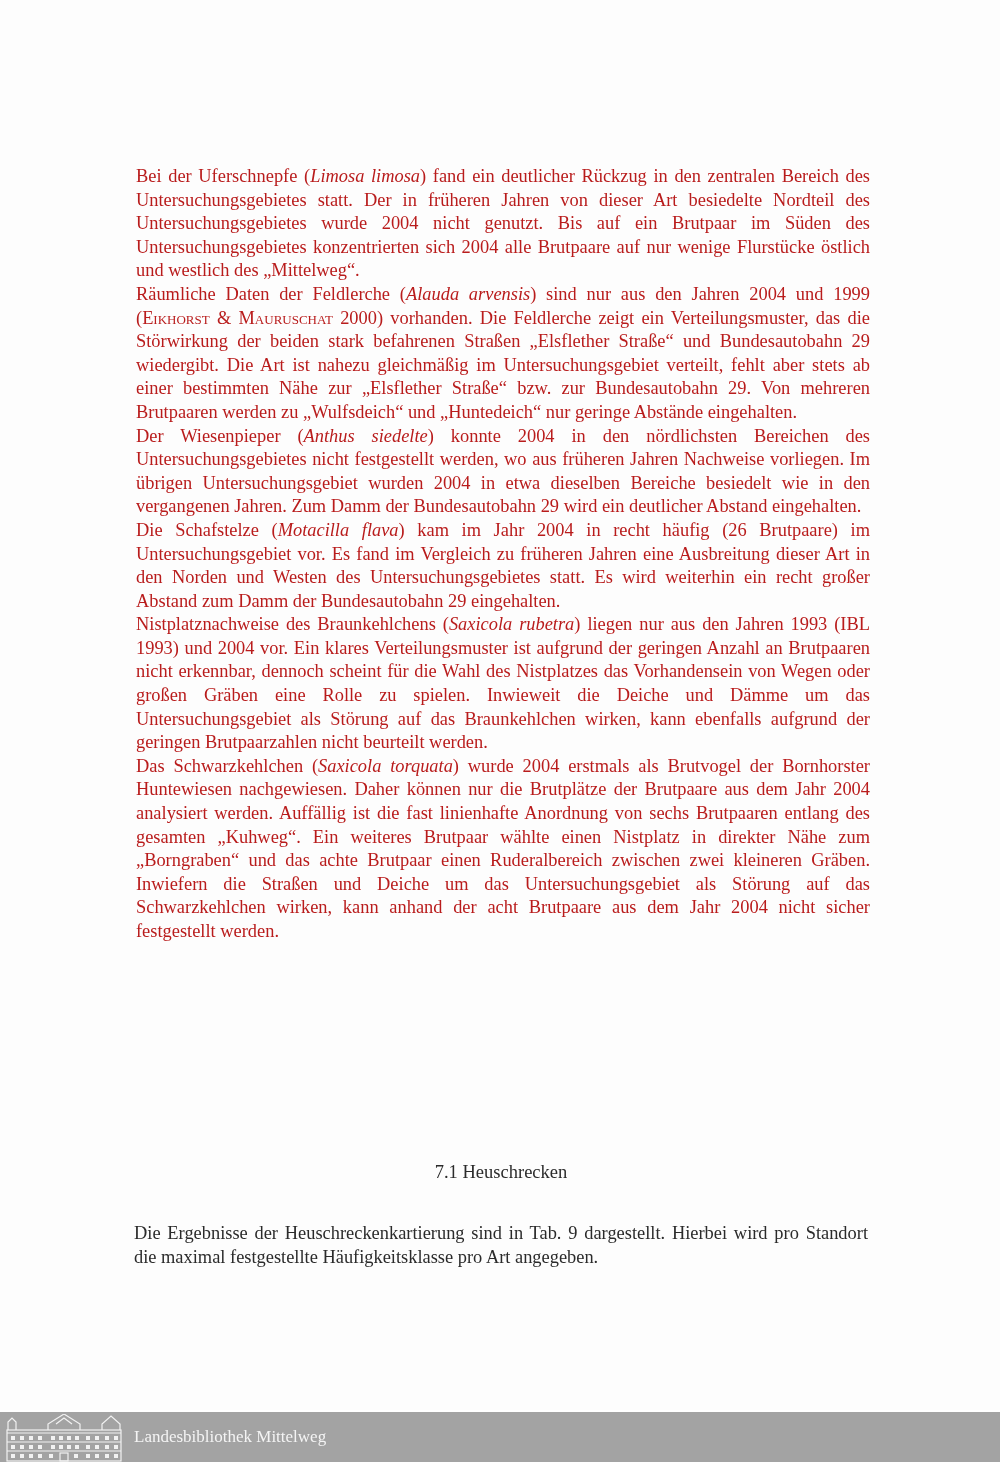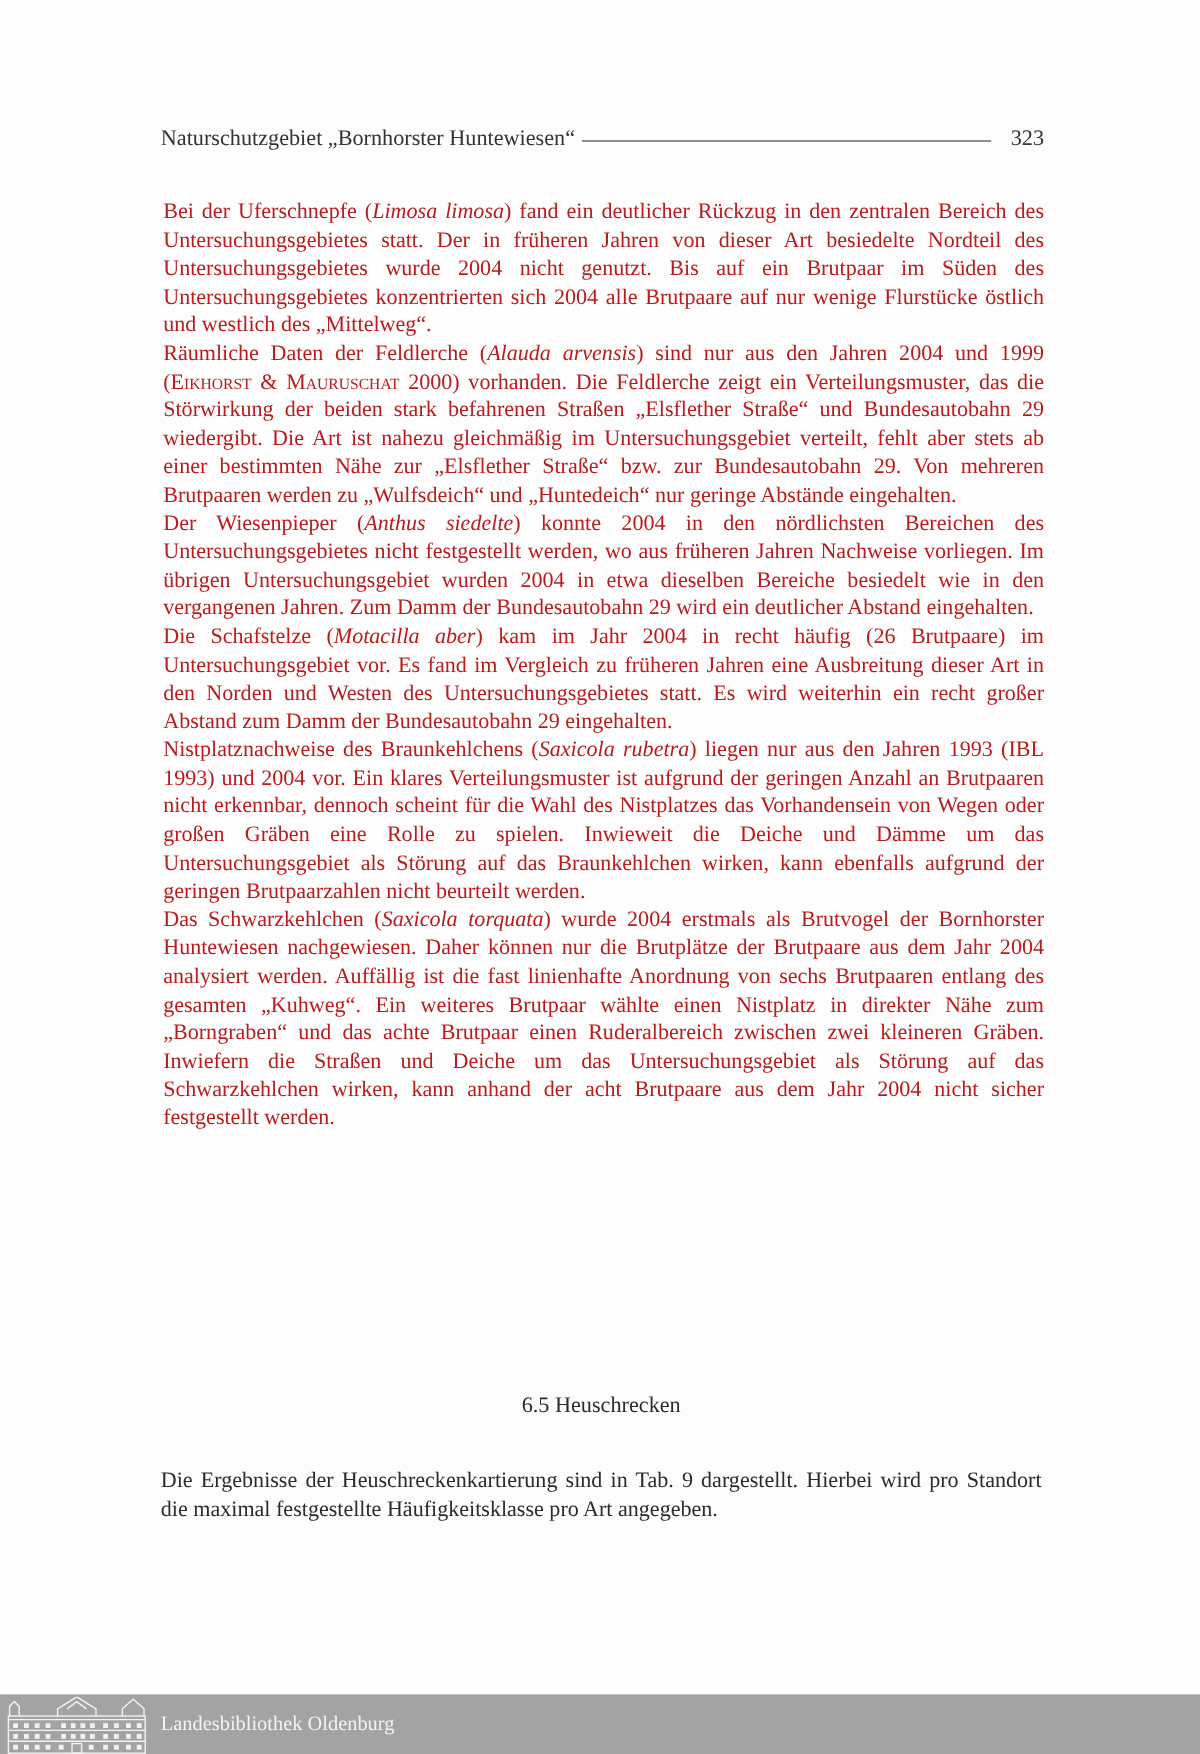--- a/index.html
+++ b/index.html
@@ -107,36 +107,31 @@
       font-size: 17px;
       color: #f4f4f4;
       font-family: "Liberation Serif", "DejaVu Serif", serif;
     }
   </style>
 </head>
 <body>
 
 <div class="page">
 
-  <div class="running-head">
-    <span class="title">Naturschutzgebiet „Bornhorster Huntewiesen“</span>
-    <span class="rule"></span>
-    <span class="pageno">323</span>
-  </div>
 
   <div class="body-text">
     <p>Bei der Uferschnepfe (<i>Limosa limosa</i>) fand ein deutlicher Rückzug in den zentralen Bereich des Untersuchungsgebietes statt. Der in früheren Jahren von dieser Art be­siedelte Nordteil des Untersuchungsgebietes wurde 2004 nicht genutzt. Bis auf ein Brutpaar im Süden des Untersuchungsgebietes konzentrierten sich 2004 alle Brut­paare auf nur wenige Flurstücke östlich und westlich des „Mittelweg“.</p>
     <p>Räumliche Daten der Feldlerche (<i>Alauda arvensis</i>) sind nur aus den Jahren 2004 und 1999 (<span class="sc">Eikhorst &amp; Mauruschat</span> 2000) vorhanden. Die Feldlerche zeigt ein Vertei­lungsmuster, das die Störwirkung der beiden stark befahrenen Straßen „Elsflether Straße“ und Bundesautobahn 29 wiedergibt. Die Art ist nahezu gleichmäßig im Untersuchungsgebiet verteilt, fehlt aber stets ab einer bestimmten Nähe zur „Elsfle­ther Straße“ bzw. zur Bundesautobahn 29. Von mehreren Brutpaaren werden zu „Wulfsdeich“ und „Huntedeich“ nur geringe Abstände eingehalten.</p>
     <p>Der Wiesenpieper (<i>Anthus siedelte</i>) konnte 2004 in den nördlichsten Bereichen des Untersuchungsgebietes nicht festgestellt werden, wo aus früheren Jahren Nach­weise vorliegen. Im übrigen Untersuchungsgebiet wurden 2004 in etwa dieselben Bereiche besiedelt wie in den vergangenen Jahren. Zum Damm der Bundesauto­bahn 29 wird ein deutlicher Abstand eingehalten.</p>
-    <p>Die Schafstelze (<i>Motacilla aber</i>) kam im Jahr 2004 in recht häufig (26 Brutpaare) im Untersuchungsgebiet vor. Es fand im Vergleich zu früheren Jahren eine Ausbreitung dieser Art in den Norden und Westen des Untersuchungsgebietes statt. Es wird weiterhin ein recht großer Abstand zum Damm der Bundesautobahn 29 eingehalten.</p>
+    <p>Die Schafstelze (<i>Motacilla flava</i>) kam im Jahr 2004 in recht häufig (26 Brutpaare) im Untersuchungsgebiet vor. Es fand im Vergleich zu früheren Jahren eine Ausbreitung dieser Art in den Norden und Westen des Untersuchungsgebietes statt. Es wird weiterhin ein recht großer Abstand zum Damm der Bundesautobahn 29 eingehalten.</p>
     <p>Nistplatznachweise des Braunkehlchens (<i>Saxicola rubetra</i>) liegen nur aus den Jahren 1993 (IBL 1993) und 2004 vor. Ein klares Verteilungsmuster ist aufgrund der gerin­gen Anzahl an Brutpaaren nicht erkennbar, dennoch scheint für die Wahl des Nist­platzes das Vorhandensein von Wegen oder großen Gräben eine Rolle zu spielen. Inwieweit die Deiche und Dämme um das Untersuchungsgebiet als Störung auf das Braunkehlchen wirken, kann ebenfalls aufgrund der geringen Brutpaarzahlen nicht beurteilt werden.</p>
     <p>Das Schwarzkehlchen (<i>Saxicola torquata</i>) wurde 2004 erstmals als Brutvogel der Bornhorster Huntewiesen nachgewiesen. Daher können nur die Brutplätze der Brutpaare aus dem Jahr 2004 analysiert werden. Auffällig ist die fast linienhafte An­ordnung von sechs Brutpaaren entlang des gesamten „Kuhweg“. Ein weiteres Brut­paar wählte einen Nistplatz in direkter Nähe zum „Borngraben“ und das achte Brutpaar einen Ruderalbereich zwischen zwei kleineren Gräben. Inwiefern die Stra­ßen und Deiche um das Untersuchungsgebiet als Störung auf das Schwarzkehlchen wirken, kann anhand der acht Brutpaare aus dem Jahr 2004 nicht sicher festgestellt werden.</p>
   </div>
 
-  <div class="section-heading">6.5 Heuschrecken</div>
+  <div class="section-heading">7.1 Heuschrecken</div>
 
   <div class="section-text">
     <p>Die Ergebnisse der Heuschreckenkartierung sind in Tab. 9 dargestellt. Hierbei wird pro Standort die maximal festgestellte Häufigkeitsklasse pro Art angegeben.</p>
   </div>
 
 </div>
 
 <div class="footer-banner">
   <svg class="logo" viewBox="0 0 120 48" xmlns="http://www.w3.org/2000/svg">
     <g fill="none" stroke="#f2f2f2" stroke-width="1.2">
@@ -190,14 +185,14 @@
         <rect x="25" y="40" width="4" height="4"></rect>
         <rect x="34" y="40" width="4" height="4"></rect>
       <rect x="45" y="40" width="4" height="4"></rect>
         <rect x="70" y="40" width="4" height="4"></rect>
       <rect x="82" y="40" width="4" height="4"></rect>
         <rect x="91" y="40" width="4" height="4"></rect>
         <rect x="101" y="40" width="4" height="4"></rect>
         <rect x="110" y="40" width="4" height="4"></rect>
     </g>
   </svg>
-  <span class="lib-name">Landesbibliothek Oldenburg</span>
+  <span class="lib-name">Landesbibliothek Mittelweg</span>
 </div>
 
 </body></html>

